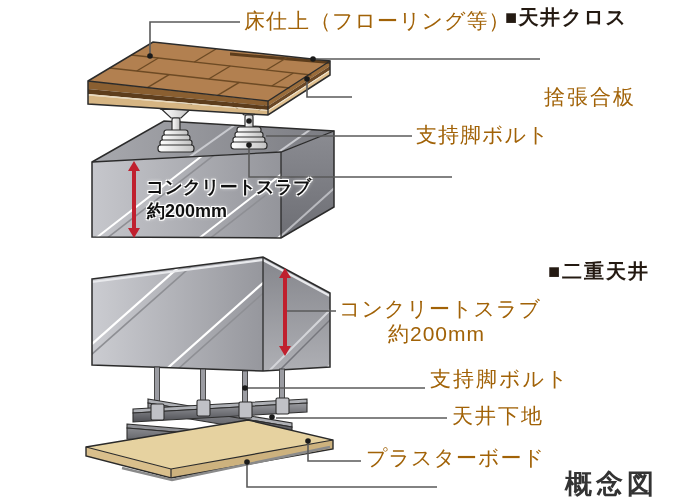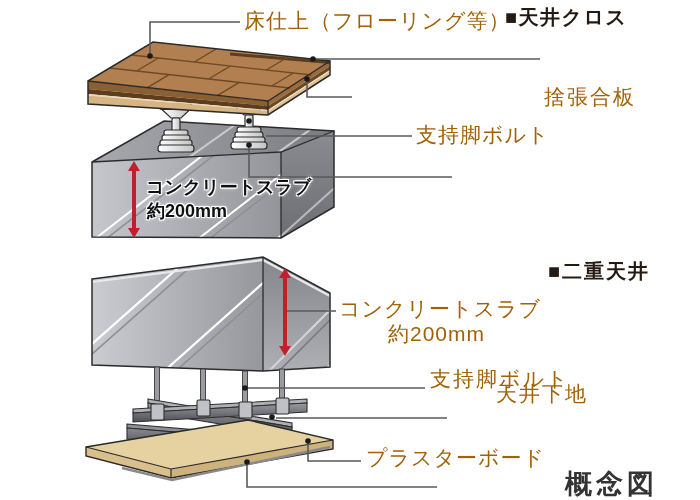--- a/index.html
+++ b/index.html
@@ -23,21 +23,21 @@
   #lbl-subfloor{left:544px;top:45px;letter-spacing:2px;margin-top:40px;}
   #lbl-particle{left:356px;top:84px;}
   #lbl-support{left:416px;top:123px;}
   #lbl-rubber{left:456px;top:163px;letter-spacing:2px;}
   #slab1-top{left:146px;top:175px;}
   #slab2-top{left:147px;top:199px;}
   #hdr-ceiling{left:548px;top:258px;letter-spacing:2px;}
   #lbl-slab1-btm{left:339px;top:297px;}
   #lbl-slab2-btm{left:388px;top:322px;}
   #lbl-hanging{left:430px;top:367px;letter-spacing:2px;}
-  #lbl-substrate{left:452px;top:382px;letter-spacing:2px;margin-left:44px;}
+  #lbl-substrate{left:452px;top:404px;letter-spacing:2px;}
   #lbl-plaster{left:366px;top:446px;}
   #lbl-cloth{left:442px;top:471px;letter-spacing:1px;}
   #caption{left:565px;top:466px;}
 </style>
 </head>
 <body>
 
 <div id="stage">
 
 <svg id="art" width="700" height="500" viewBox="0 0 700 500">

